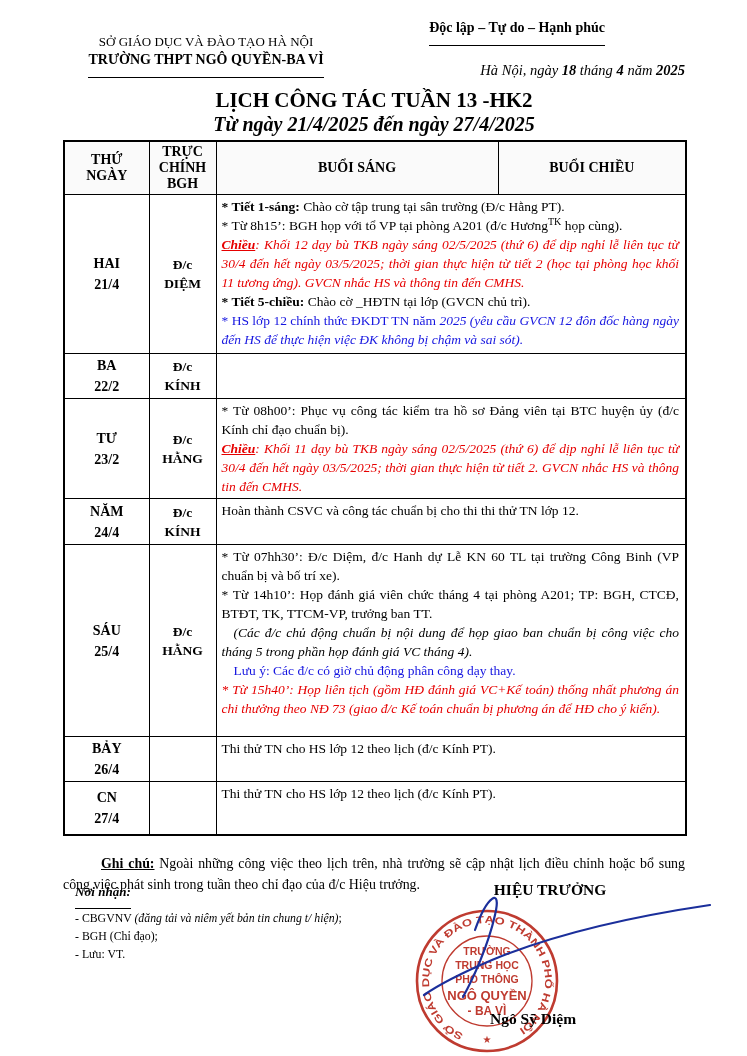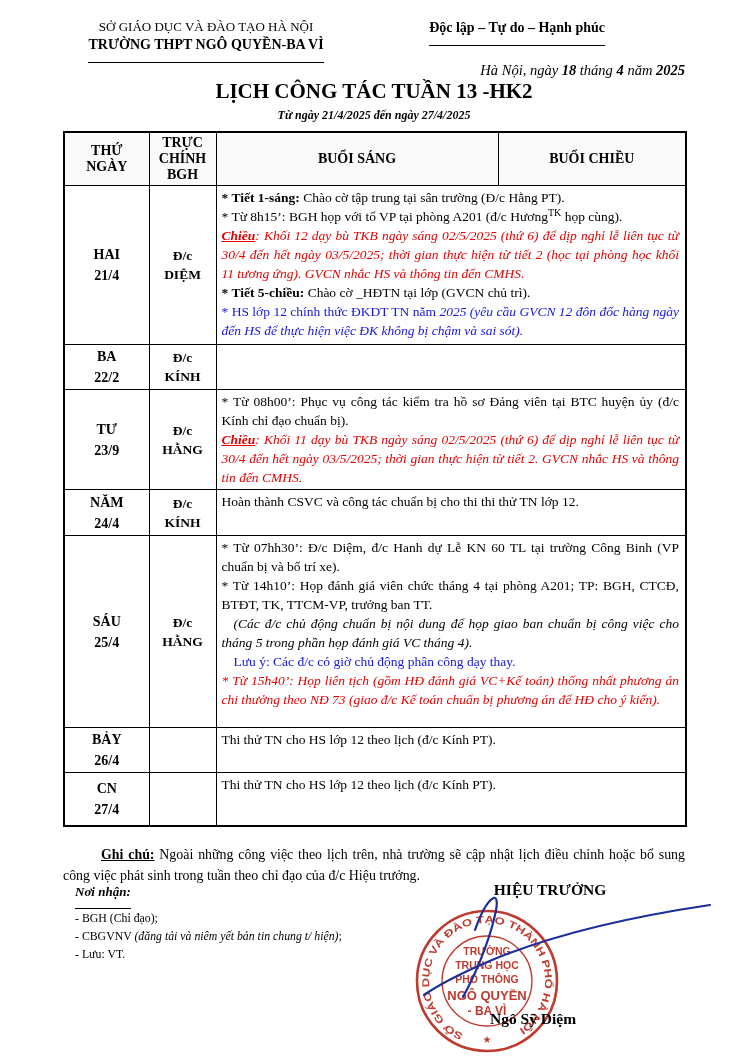--- a/index.html
+++ b/index.html
@@ -9,30 +9,30 @@
     margin:0 auto;
     background:#ffffff;
     font-family:"Liberation Serif","DejaVu Serif",serif;
     color:#000;
     overflow:hidden;
     box-sizing:border-box;
     padding:18px 62px 0 63px;
   }
   
   .doc-header{display:flex;width:100%;}
-  .org-left{width:46%;text-align:center;}
+  .org-left{width:46%;text-align:center;margin-top:15px;}
   .org-right{width:54%;text-align:center;}
   .org-line1{font-size:13px;line-height:17px;}
   .org-line2{font-size:14px;font-weight:bold;line-height:19px;}
   .right-line1{font-size:13.5px;font-weight:bold;line-height:17px;}
   .right-line2{font-size:14px;font-weight:bold;line-height:19px;}
   .ul-block{display:inline-block;border-bottom:1.4px solid #000;padding-bottom:8px;}
   .date-line{margin-top:16px;font-size:14.5px;text-align:right;}
-  .doc-title{margin-top:0;text-align:center;font-size:21px;font-weight:bold;line-height:25px;}
-  .doc-subtitle{text-align:center;font-size:12px;font-weight:bold;font-style:italic;line-height:22px;}
+  .doc-title{margin-top:9px;text-align:center;font-size:21px;font-weight:bold;line-height:25px;}
+  .doc-subtitle{text-align:center;font-size:20px;font-weight:bold;font-style:italic;line-height:22px;}
   
   table.schedule{
     border-collapse:collapse;
     margin-top:5px;
     width:622px;
     table-layout:fixed;
     border:2px solid #000;
   }
   .schedule th,.schedule td{border:1.5px solid #000;vertical-align:middle;box-sizing:border-box;}
   .schedule th{
@@ -141,21 +141,21 @@
           </td>
         <td class="bgh-cell">
             <div>Đ/c</div>
             <div>KÍNH</div>
           </td>
         <td class="content-cell" colspan="2"></td>
       </tr>
       <tr class="rh-tu">
         <td class="day-cell">
             <div>TƯ</div>
-            <div>23/9</div>
+            <div>23/2</div>
           </td>
         <td class="bgh-cell">
             <div>Đ/c</div>
             <div>HẰNG</div>
           </td>
         <td class="content-cell" colspan="2">
             <div class="para j"><span>* Từ 08h00’: Phục vụ công tác kiểm tra hồ sơ Đảng viên tại BTC huyện ủy (đ/c Kính chỉ đạo chuẩn bị).</span></div>
             <div class="para j"><span class="b i u red">Chiều</span><span class="i red">: Khối 11 dạy bù TKB ngày sáng 02/5/2025 (thứ 6) để dịp nghỉ lễ liên tục từ 30/4 đến hết ngày 03/5/2025; thời gian thực hiện từ tiết 2. GVCN nhắc HS và thông tin đến CMHS.</span></div>
           </td>
       </tr>
@@ -211,22 +211,22 @@
       </tr>
     </tbody>
   </table>
 
   <div class="note"><span class="b u">Ghi chú:</span><span> Ngoài những công việc theo lịch trên, nhà trường sẽ cập nhật lịch điều chỉnh hoặc bổ sung công việc phát sinh trong tuần theo chỉ đạo của đ/c Hiệu trưởng.</span></div>
 
   <div class="footer-area">
 
     <div class="recipients">
       <div class="rec-label"><span class="ul-block">Nơi nhận:</span></div>
+      <div class="rec-item"><span>- CBGVNV </span><span class="i">(đăng tải và niêm yết bản tin chung t/ hiện)</span><span>;</span></div>
       <div class="rec-item"><span>- BGH (Chỉ đạo);</span></div>
-      <div class="rec-item"><span>- CBGVNV </span><span class="i">(đăng tải và niêm yết bản tin chung t/ hiện)</span><span>;</span></div>
       <div class="rec-item"><span>- Lưu: VT.</span></div>
     </div>
 
     <div class="signer-title">HIỆU TRƯỞNG</div>
 
     <div class="stamp-wrap">
       <svg width="150" height="150" viewBox="0 0 150 150" xmlns="http://www.w3.org/2000/svg">
         <circle class="stamp-ring" cx="75" cy="75" r="70" stroke-width="2.6"></circle>
         <circle class="stamp-ring" cx="75" cy="75" r="45" stroke-width="1.3"></circle>
         <defs>

